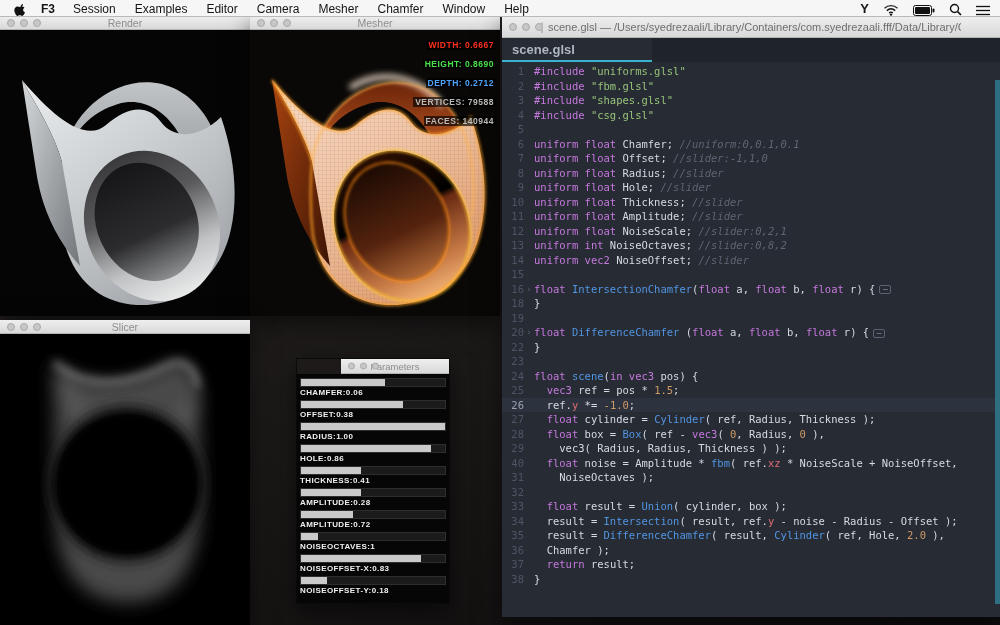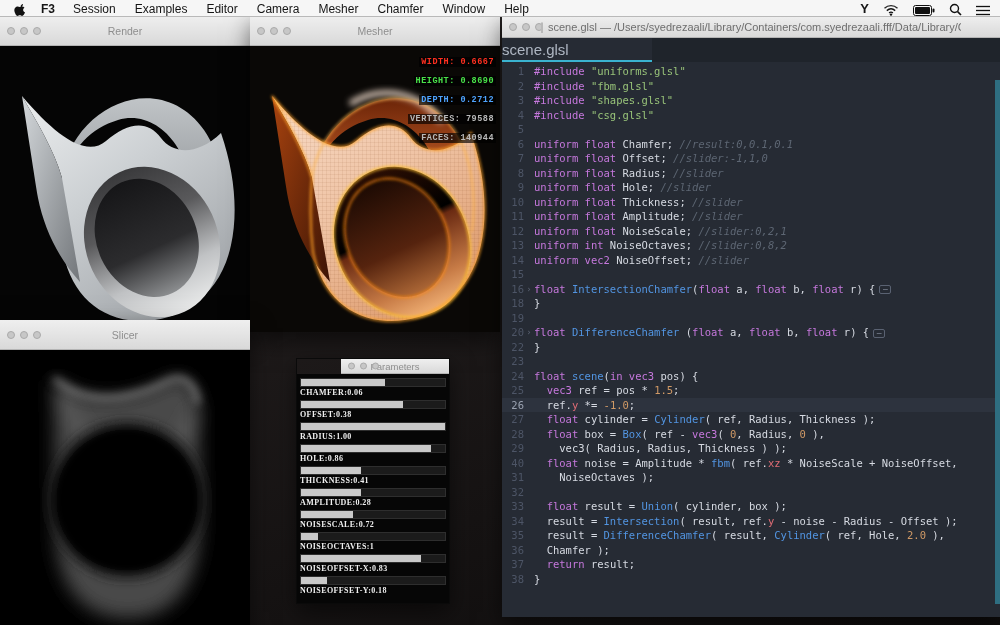--- a/index.html
+++ b/index.html
@@ -17,61 +17,61 @@
     padding:0 10px; z-index:50;
   }
   .menubar .apple{ width:13px; height:13px; margin:0 14px 0 4px; }
   .menubar .appname{ font-weight:bold; margin-right:18px; }
   .menubar .mi{ margin-right:19px;margin-top:48px; }
   .menubar .spacer{ flex:1; }
   .menubar .sticon{ margin-left:14px; display:flex; align-items:center; }
   
   .win{ position:absolute; box-shadow:0 8px 22px rgba(0,0,0,.55); }
   .titlebar{
-    height:30px; background:linear-gradient(#efefef,#d9d9d9);
+    height:14px; background:linear-gradient(#efefef,#d9d9d9);
     border-bottom:1px solid #b4b4b4; position:relative;
     display:flex; align-items:center; justify-content:center;
     font-size:10.5px; color:#8e8e8e;
   }
   .tl{ position:absolute; left:7px; top:50%; transform:translateY(-50%); display:flex; gap:5px; }
   .tl i{ width:8px; height:8px; border-radius:50%; background:#c7c7c7; border:1px solid #aaa; display:block; }
   .tl.small i{ width:7px; height:7px; }
   .viewport{ position:relative; background:#050505; overflow:hidden; }
   
   #win-render{ left:0; top:16px; width:250px; }
   #win-mesher{ left:250px; top:16px; width:250px; }
   #win-render .viewport, #win-mesher .viewport{ width:100%; height:286px; }
   #win-slicer{ left:0; top:320px; width:250px; }
   #win-slicer .viewport{ width:100%; height:292px; background:#000; }
   .stats{ position:absolute; top:4px; right:4px; text-align:right; z-index:5; }
   .stat-row{ display:block; margin-bottom:1px; }
   .stat-row b{
-    font-family:Liberation Mono, monospace; font-size:8.5px; font-weight:bold;
+    font-family:Liberation Sans, sans-serif; font-size:8.5px; font-weight:bold;
     letter-spacing:.5px; background:rgba(0,0,0,.65); padding:0 2px; display:inline-block;
   }
   
   #win-params{ left:296px; top:358px; width:154px; border:1px solid #0a0a0a; }
   #win-params .titlebar{ height:15px; font-size:9.5px;margin-left:44px; }
   .params-body{ background:#060606; padding:4px 3px 5px 3px; }
   .param-row{ margin-bottom:2px; }
   .ptrack{ height:9px; background:#1b1b1b; border:1px solid #2e2e2e; position:relative; }
   .pfill{ height:100%; background:#c9c9c9; }
   .plabel{
-    font-family:Liberation Serif, serif; font-size:8px; font-weight:bold;
+    font-family:Liberation Sans, sans-serif; font-size:8px; font-weight:bold;
     color:#efefef; letter-spacing:.4px; line-height:11px; white-space:nowrap;
   }
   
   #win-editor{ left:502px; top:16px; width:498px; height:601px; background:#262b34; }
   #win-editor .titlebar{ height:22px; font-size:11px; color:#6e6e6e; }
   .doc-icon{ width:10px; height:12px; background:#fdfdfd; border:1px solid #b9b9b9; border-radius:1px; display:inline-block; margin-right:5px; position:relative; top:1px;}
   .wtitle{ max-width:420px; overflow:hidden; text-overflow:ellipsis; white-space:nowrap; display:flex; align-items:center;}
   .tabbar{ height:24px; background:#1f242b; display:flex; }
   .tab{
-    width:150px; display:flex; align-items:center; 
-    font-size:15px; color:#aeb6c2; background:#262b34; border-bottom:2px solid #3ab3d0;
+    width:150px; display:flex; align-items:center; padding-left:10px;
+    font-size:13px; color:#aeb6c2; background:#262b34; border-bottom:2px solid #3ab3d0;font-weight:bold;
   }
   .code{ position:relative; height:526px; font-family:"DejaVu Sans Mono", monospace;
     font-size:10.5px; line-height:14.5px; padding-top:2px; }
   .code-row{ display:flex; height:14.5px; white-space:pre; }
   .code-row.hl{ background:#2d333e; }
   .gut{ width:22px; text-align:right; color:#4d5566; flex:none; }
   .foldmark{ width:10px; text-align:center; color:#5a6272; flex:none; font-size:9px; }
   .codetext{ color:#d6dae2; }
   .tok-kw{ color:#c678dd; }
   .tok-str{ color:#98c379; }
@@ -338,21 +338,21 @@
       <div class="param-row">
         <div class="ptrack">
           <div class="pfill" style="width: 42%;"></div>
         </div>
         <div class="plabel">AMPLITUDE:0.28</div>
       </div>
       <div class="param-row">
         <div class="ptrack">
           <div class="pfill" style="width: 36%;"></div>
         </div>
-        <div class="plabel">NOISESCALE:0.72</div>
+        <div class="plabel">AMPLITUDE:0.72</div>
       </div>
       <div class="param-row">
         <div class="ptrack">
           <div class="pfill" style="width: 12%;"></div>
         </div>
         <div class="plabel">NOISEOCTAVES:1</div>
       </div>
       <div class="param-row">
         <div class="ptrack">
           <div class="pfill" style="width: 83%;"></div>
@@ -385,21 +385,21 @@
         <span>scene.glsl</span>
       </div>
   </div>
   <div class="code">
     <div>
         <div class="code-row"><span class="gut">1</span><span class="foldmark"></span><span class="codetext"><span class="tok-kw">#include</span><span class="tok-txt"> </span><span class="tok-str">"uniforms.glsl"</span></span></div>
         <div class="code-row"><span class="gut">2</span><span class="foldmark"></span><span class="codetext"><span class="tok-kw">#include</span><span class="tok-txt"> </span><span class="tok-str">"fbm.glsl"</span></span></div>
         <div class="code-row"><span class="gut">3</span><span class="foldmark"></span><span class="codetext"><span class="tok-kw">#include</span><span class="tok-txt"> </span><span class="tok-str">"shapes.glsl"</span></span></div>
         <div class="code-row"><span class="gut">4</span><span class="foldmark"></span><span class="codetext"><span class="tok-kw">#include</span><span class="tok-txt"> </span><span class="tok-str">"csg.glsl"</span></span></div>
         <div class="code-row"><span class="gut">5</span><span class="foldmark"></span><span class="codetext"></span></div>
-        <div class="code-row"><span class="gut">6</span><span class="foldmark"></span><span class="codetext"><span class="tok-kw">uniform float</span><span class="tok-txt"> Chamfer; </span><span class="tok-cmt">//result:0,0.1,0.1</span></span></div>
+        <div class="code-row"><span class="gut">6</span><span class="foldmark"></span><span class="codetext"><span class="tok-kw">uniform float</span><span class="tok-txt"> Chamfer; </span><span class="tok-cmt">//uniform:0,0.1,0.1</span></span></div>
         <div class="code-row"><span class="gut">7</span><span class="foldmark"></span><span class="codetext"><span class="tok-kw">uniform float</span><span class="tok-txt"> Offset; </span><span class="tok-cmt">//slider:-1,1,0</span></span></div>
         <div class="code-row"><span class="gut">8</span><span class="foldmark"></span><span class="codetext"><span class="tok-kw">uniform float</span><span class="tok-txt"> Radius; </span><span class="tok-cmt">//slider</span></span></div>
         <div class="code-row"><span class="gut">9</span><span class="foldmark"></span><span class="codetext"><span class="tok-kw">uniform float</span><span class="tok-txt"> Hole; </span><span class="tok-cmt">//slider</span></span></div>
         <div class="code-row"><span class="gut">10</span><span class="foldmark"></span><span class="codetext"><span class="tok-kw">uniform float</span><span class="tok-txt"> Thickness; </span><span class="tok-cmt">//slider</span></span></div>
         <div class="code-row"><span class="gut">11</span><span class="foldmark"></span><span class="codetext"><span class="tok-kw">uniform float</span><span class="tok-txt"> Amplitude; </span><span class="tok-cmt">//slider</span></span></div>
         <div class="code-row"><span class="gut">12</span><span class="foldmark"></span><span class="codetext"><span class="tok-kw">uniform float</span><span class="tok-txt"> NoiseScale; </span><span class="tok-cmt">//slider:0,2,1</span></span></div>
         <div class="code-row"><span class="gut">13</span><span class="foldmark"></span><span class="codetext"><span class="tok-kw">uniform int</span><span class="tok-txt"> NoiseOctaves; </span><span class="tok-cmt">//slider:0,8,2</span></span></div>
         <div class="code-row"><span class="gut">14</span><span class="foldmark"></span><span class="codetext"><span class="tok-kw">uniform vec2</span><span class="tok-txt"> NoiseOffset; </span><span class="tok-cmt">//slider</span></span></div>
         <div class="code-row"><span class="gut">15</span><span class="foldmark"></span><span class="codetext"></span></div>
         <div class="code-row"><span class="gut">16</span><span class="foldmark">›</span><span class="codetext"><span class="tok-kw">float</span><span class="tok-txt"> </span><span class="tok-fn">IntersectionChamfer</span><span class="tok-txt">(</span><span class="tok-kw">float</span><span class="tok-txt"> a, </span><span class="tok-kw">float</span><span class="tok-txt"> b, </span><span class="tok-kw">float</span><span class="tok-txt"> r) {</span><span class="foldbox">‒</span></span></div>

